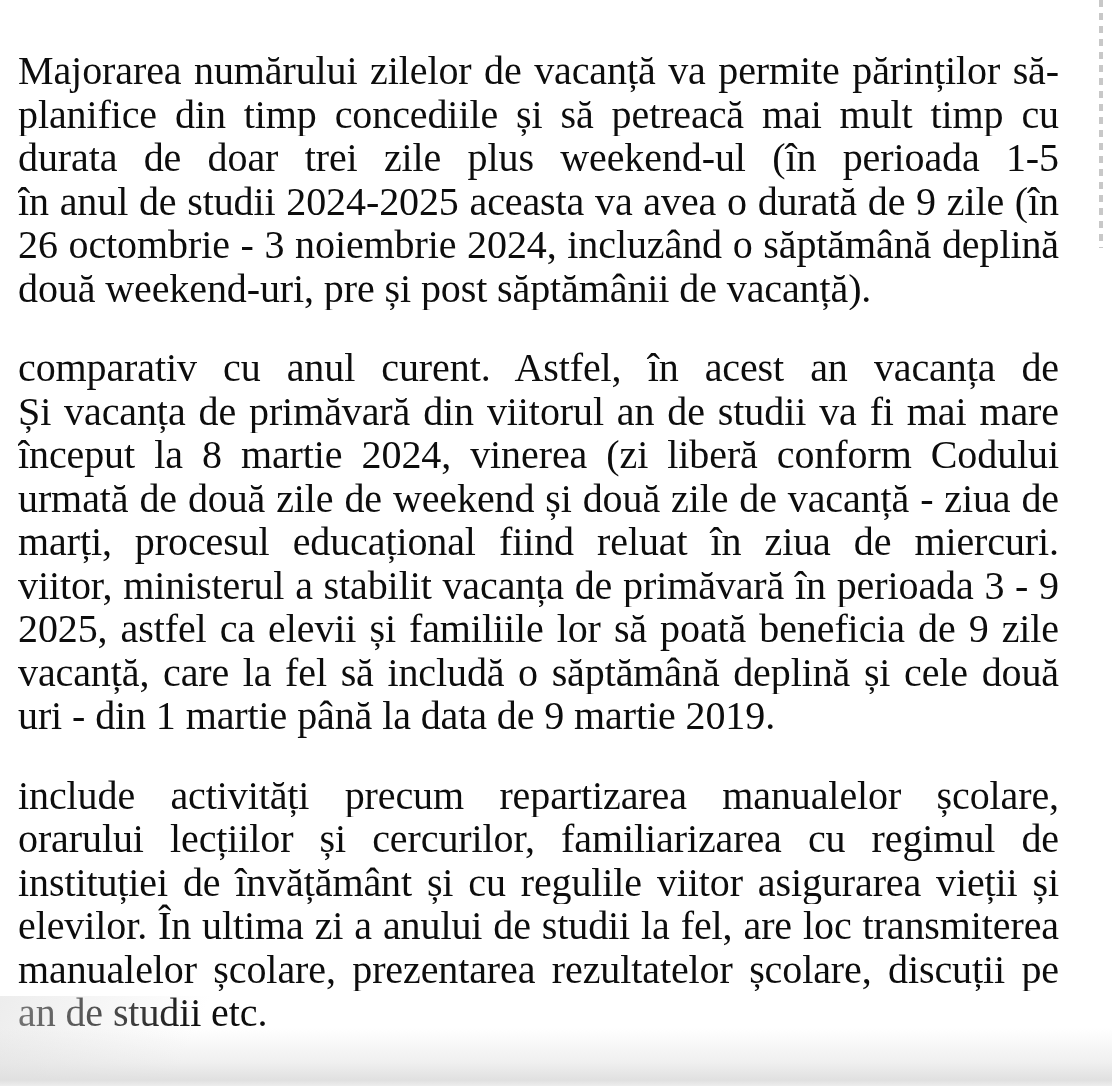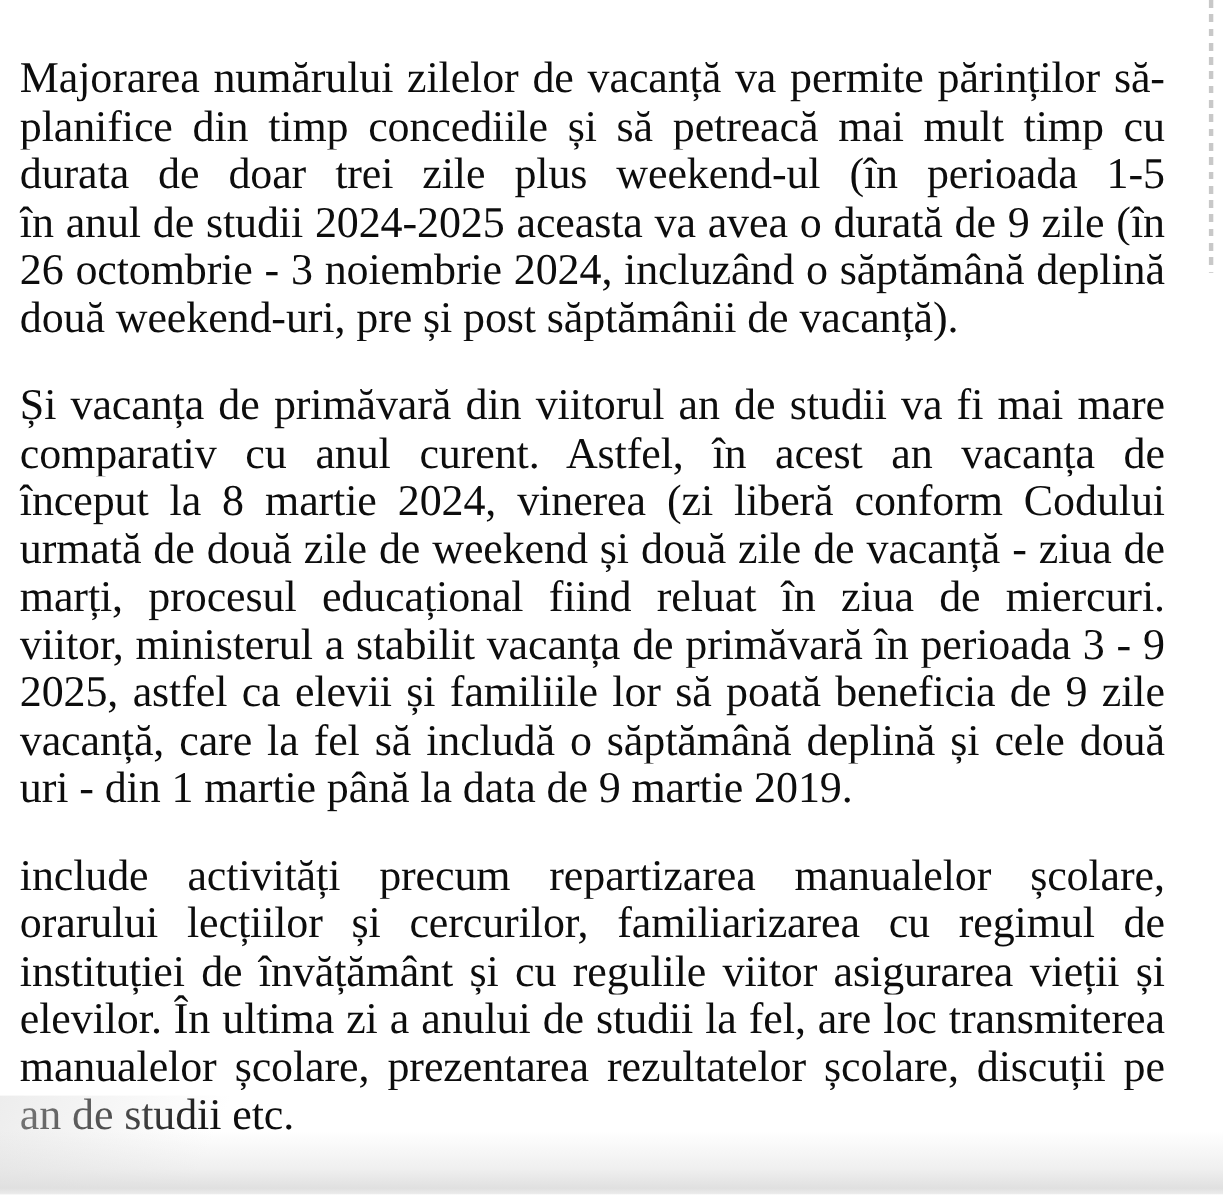--- a/index.html
+++ b/index.html
@@ -88,22 +88,22 @@
   <div class="article-text" id="article-text">
       <div class="paragraph">
         <div class="line">Majorarea numărului zilelor de vacanță va permite părinților să-și</div>
         <div class="line">planifice din timp concediile și să petreacă mai mult timp cu copiii lor.</div>
         <div class="line">durata de doar trei zile plus weekend-ul (în perioada 1-5 noiembrie 2023),</div>
         <div class="line">în anul de studii 2024-2025 aceasta va avea o durată de 9 zile (în perioada</div>
         <div class="line">26 octombrie - 3 noiembrie 2024, incluzând o săptămână deplină și cele</div>
         <div class="line last-line">două weekend-uri, pre și post săptămânii de vacanță).</div>
       </div>
       <div class="paragraph">
+        <div class="line">comparativ cu anul curent. Astfel, în acest an vacanța de primăvară a</div>
         <div class="line">Și vacanța de primăvară din viitorul an de studii va fi mai mare</div>
-        <div class="line">comparativ cu anul curent. Astfel, în acest an vacanța de primăvară a</div>
         <div class="line">început la 8 martie 2024, vinerea (zi liberă conform Codului muncii),</div>
         <div class="line">urmată de două zile de weekend și două zile de vacanță - ziua de luni și</div>
         <div class="line">marți, procesul educațional fiind reluat în ziua de miercuri. Pentru anul</div>
         <div class="line">viitor, ministerul a stabilit vacanța de primăvară în perioada 3 - 9 martie</div>
         <div class="line">2025, astfel ca elevii și familiile lor să poată beneficia de 9 zile de</div>
         <div class="line">vacanță, care la fel să includă o săptămână deplină și cele două weekend-</div>
         <div class="line last-line">uri - din 1 martie până la data de 9 martie 2019.</div>
       </div>
       <div class="paragraph">
         <div class="line">include activități precum repartizarea manualelor școlare, prezentarea</div>

